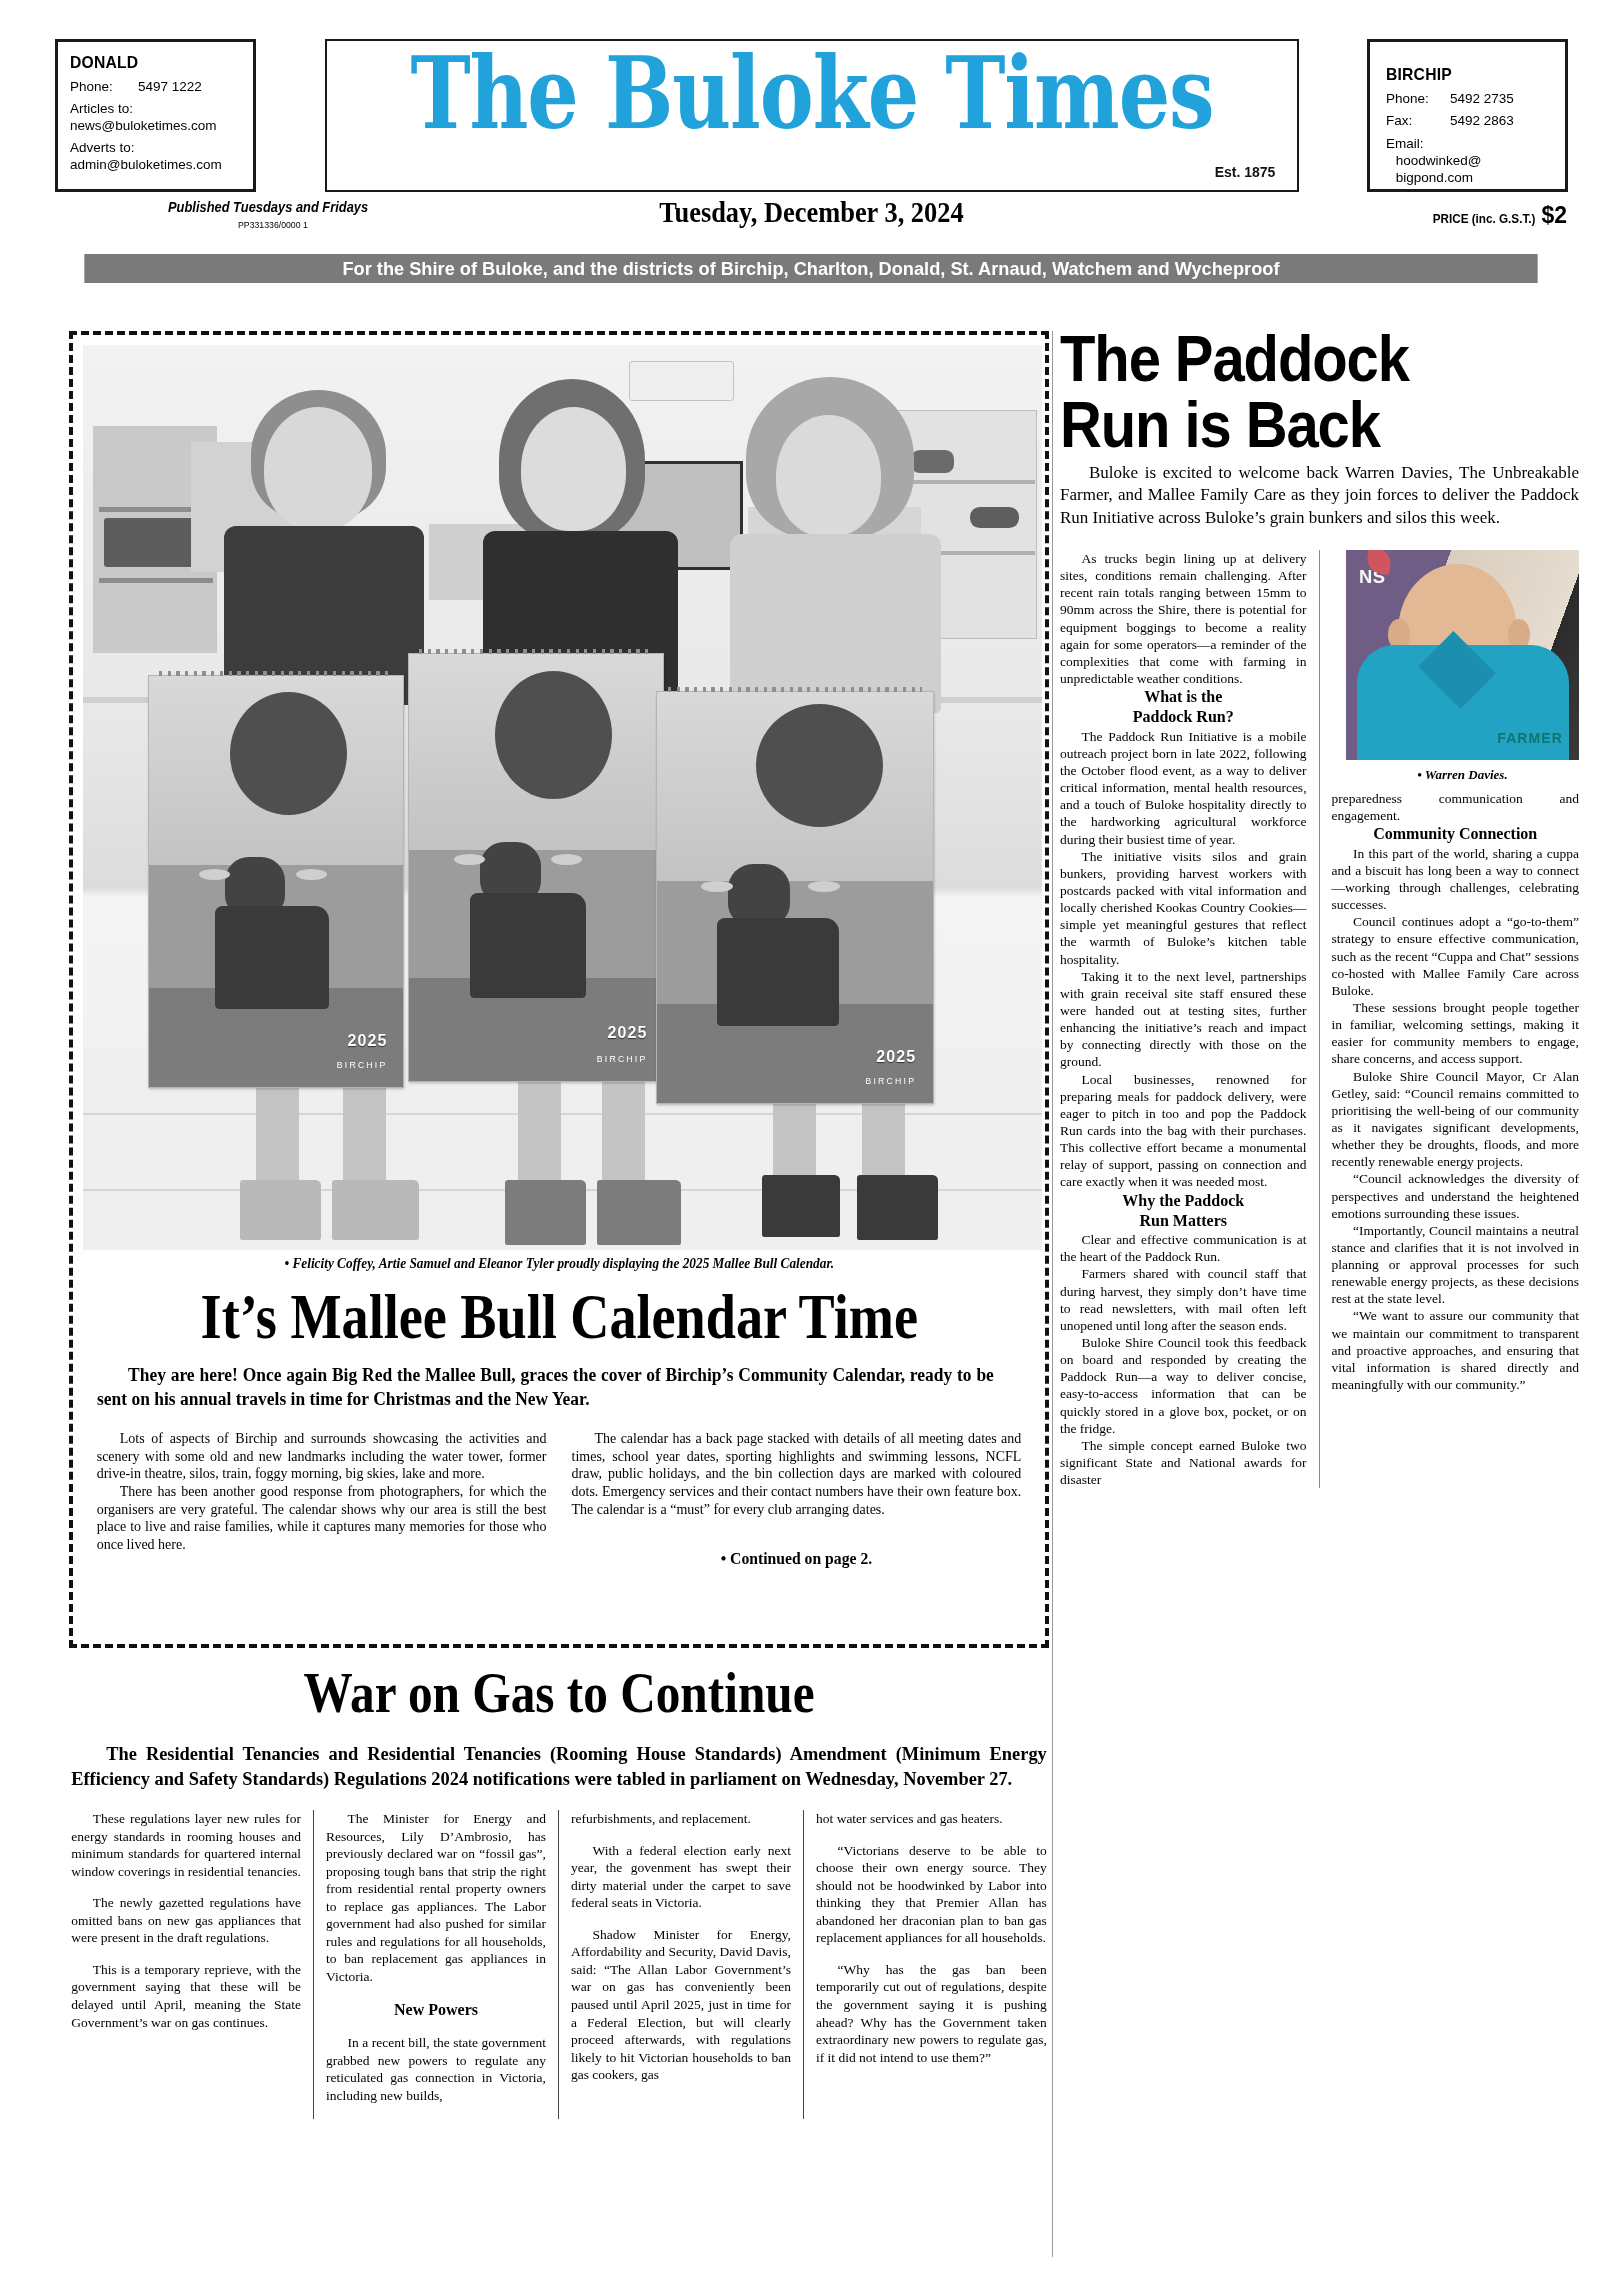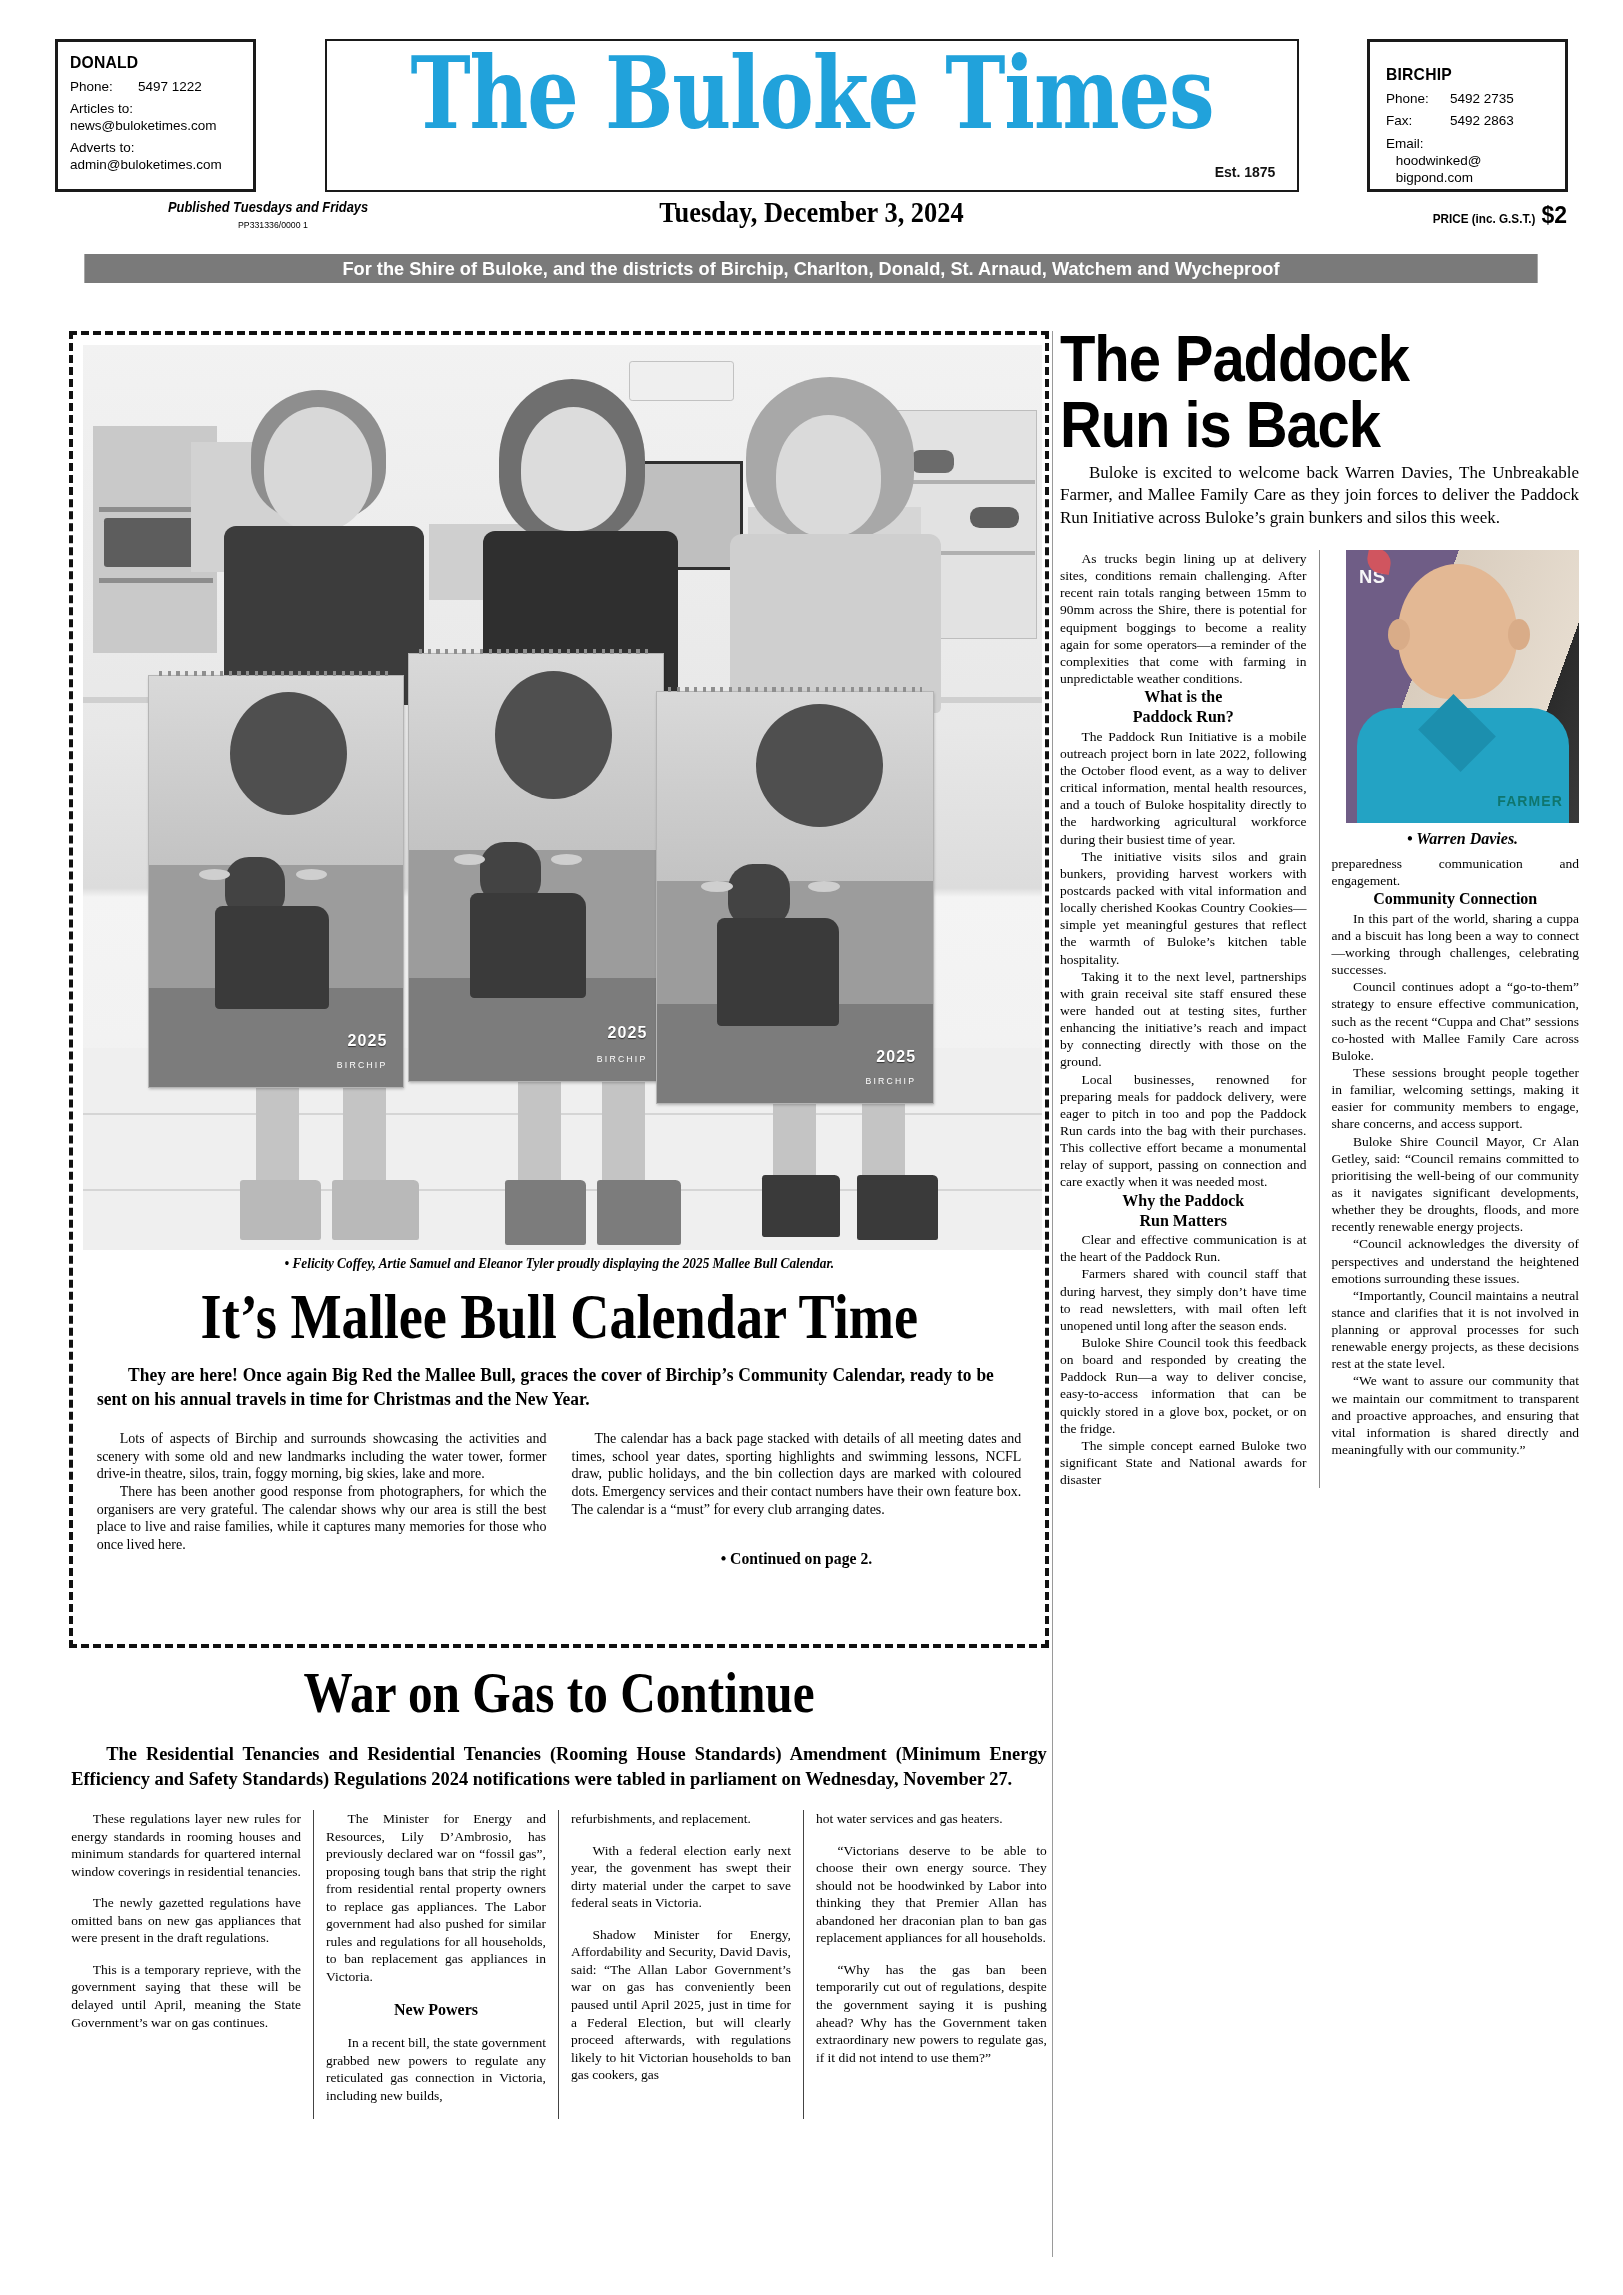--- a/index.html
+++ b/index.html
@@ -141,24 +141,24 @@
   .pr-cols{display:flex;margin-top:20px;}
   .pr-cols .pcol{width:50%;box-sizing:border-box;}
   .pr-cols .pcol.l{padding-right:12px;border-right:1.1px solid #888;}
   .pr-cols .pcol.r{padding-left:12px;}
   .pr-cols .body-text{font-size:13.5px;line-height:1.27;}
   .pr-cols .body-text p{text-indent:21.6px;}
   .davies-wrap{
     float:right;width:233px;margin:0 0 7.6px 0;
   }
   .davies-photo{
-    width:233px;height:273px;position:relative;overflow:hidden;background:#cfd4dd;
+    width:233px;height:210px;position:relative;overflow:hidden;background:#cfd4dd;
   }
   .cap-davies{
-    text-align:center;font-style:italic;font-weight:bold;font-size:16px;margin-top:6.5px;
+    text-align:center;font-style:italic;font-weight:bold;font-size:13px;margin-top:6.5px;
   }
   .vrule{position:absolute;left:1052px;top:331px;width:1.1px;height:1926px;background:#9a9a9a;}
 
   
   .shopbg{position:absolute;inset:0;background:
      linear-gradient(180deg,#f2f2f2 0%,#e8e8e8 42%,#dcdcdc 60%,#f4f4f4 61%,#efefef 100%);}
   .shelf{position:absolute;background:#b9b9b9;}
   .kid{position:absolute;bottom:0;}
   .kid .head{position:absolute;border-radius:50% 50% 46% 46%;background:#c9c9c9;}
   .kid .hair{position:absolute;border-radius:50% 50% 40% 40%;background:#8e8e8e;}

